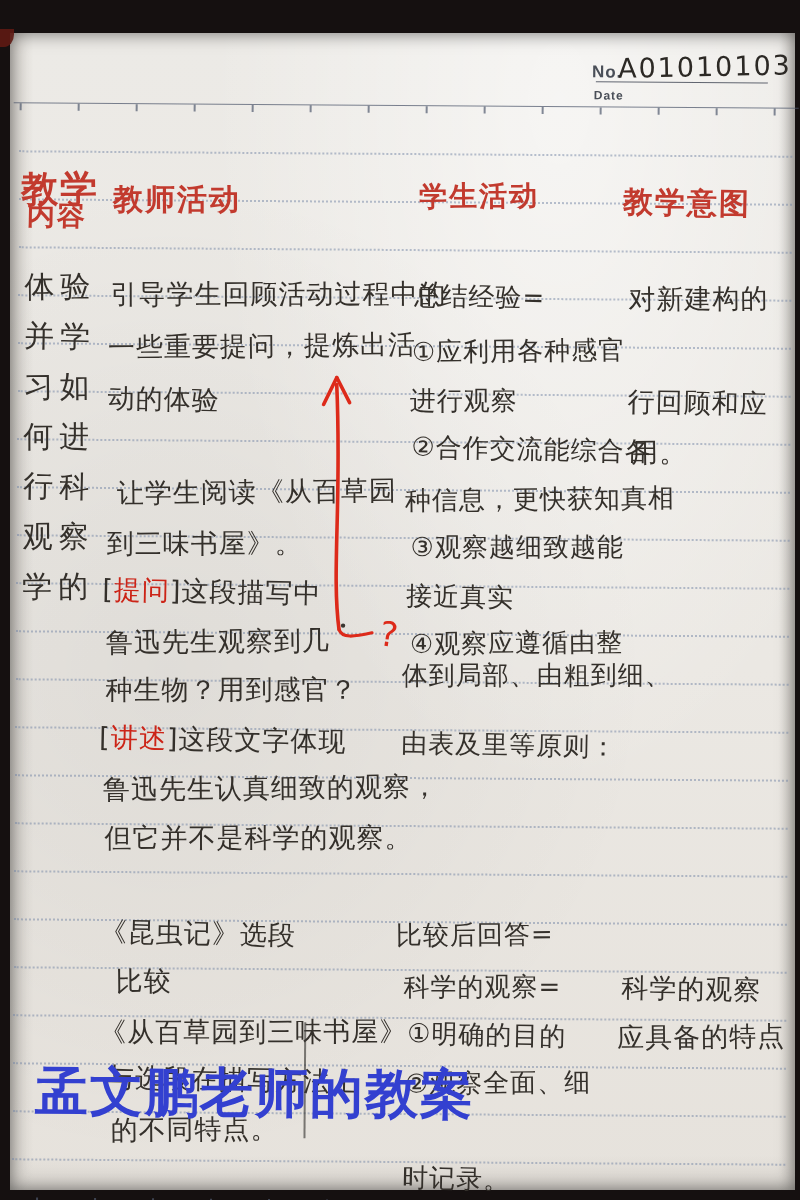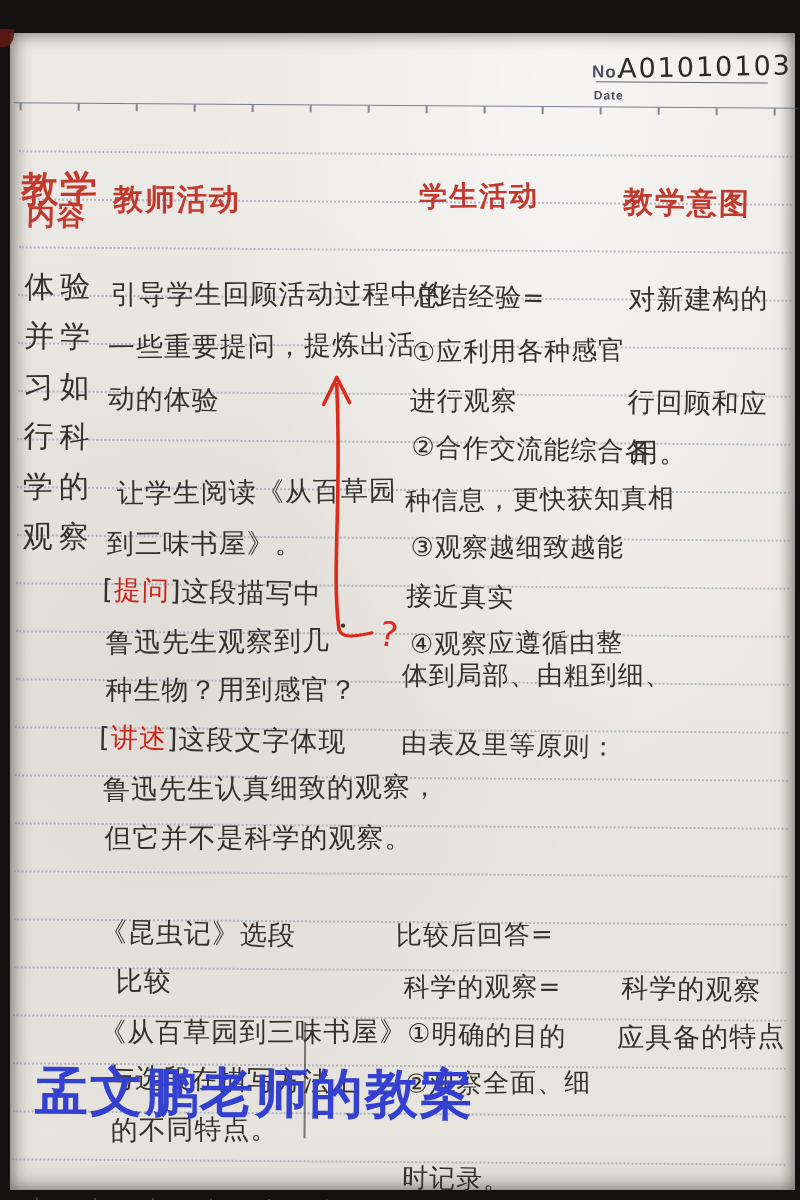--- a/index.html
+++ b/index.html
@@ -123,23 +123,24 @@
       <div class="line hdr tilt-a" style="left:8px;top:134px;font-size:37px;">教学</div>
       <div class="line hdr tilt-b" style="left:14px;top:166px;font-size:28px;">内容</div>
       <div class="line hdr tilt-c" style="left:100px;top:148px;">教师活动</div>
       <div class="line hdr tilt-a" style="left:406px;top:144px;font-size:28px;">学生活动</div>
       <div class="line hdr tilt-b" style="left:610px;top:148px;">教学意图</div>
 
       <div class="vcol">
         <div class="vrow tilt-a">体验</div>
         <div class="vrow tilt-b">并学</div>
         <div class="vrow tilt-a">习如</div>
+        <div class="vrow tilt-c">何进</div>
         <div class="vrow tilt-b">行科</div>
+        <div class="vrow tilt-c">观察</div>
         <div class="vrow tilt-a">学的</div>
-        <div class="vrow tilt-c">观察</div>
       </div>
 
       <div class="line hw tilt-c" style="left:98px;top:244px;">引导学生回顾活动过程中的</div>
       <div class="line hw tilt-a" style="left:96px;top:296px;">一些重要提问，提炼出活</div>
       <div class="line hw tilt-b" style="left:96px;top:350px;">动的体验</div>
       <div class="line hw tilt-a" style="left:106px;top:442px;">让学生阅读《从百草园</div>
       <div class="line hw tilt-c" style="left:96px;top:494px;">到三味书屋》。</div>
       <div class="line hw tilt-b" style="left:92px;top:542px;"><span>[</span><span class="red-strong">提问</span><span>]</span><span>这段描写中</span></div>
       <div class="line hw tilt-a" style="left:96px;top:592px;">鲁迅先生观察到几</div>
       <div class="line hw tilt-c" style="left:96px;top:640px;">种生物？用到感官？</div>

